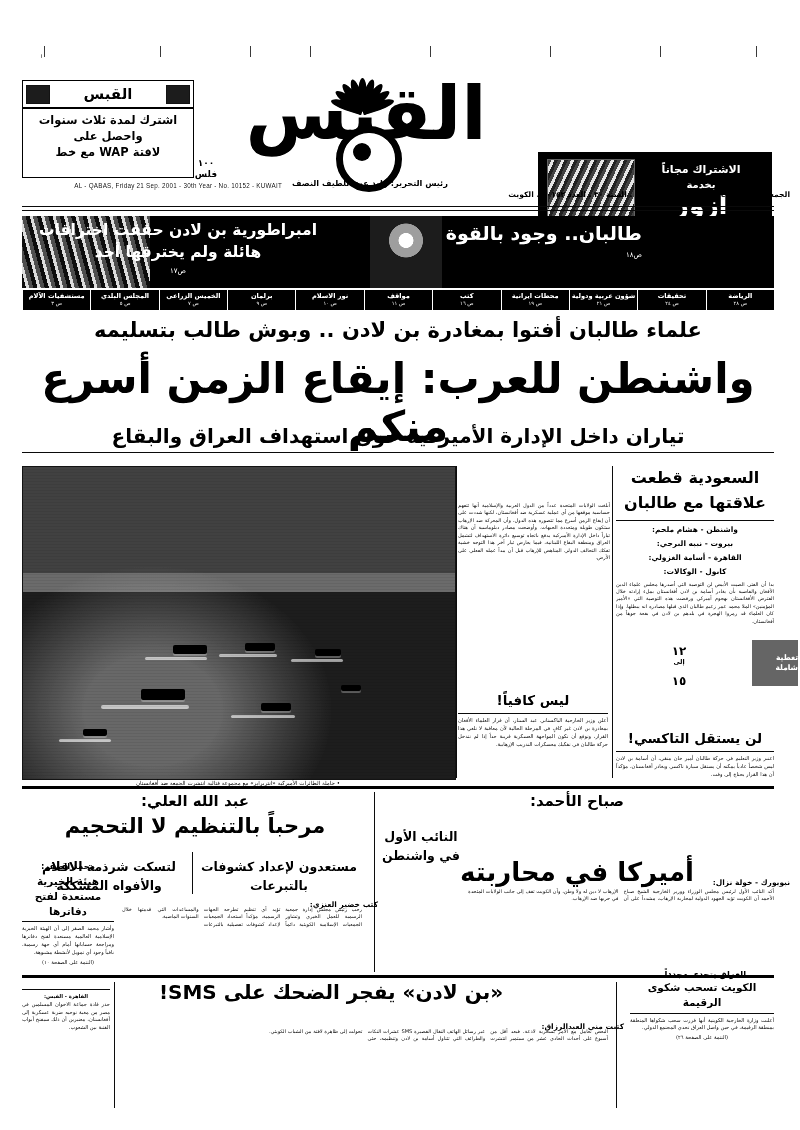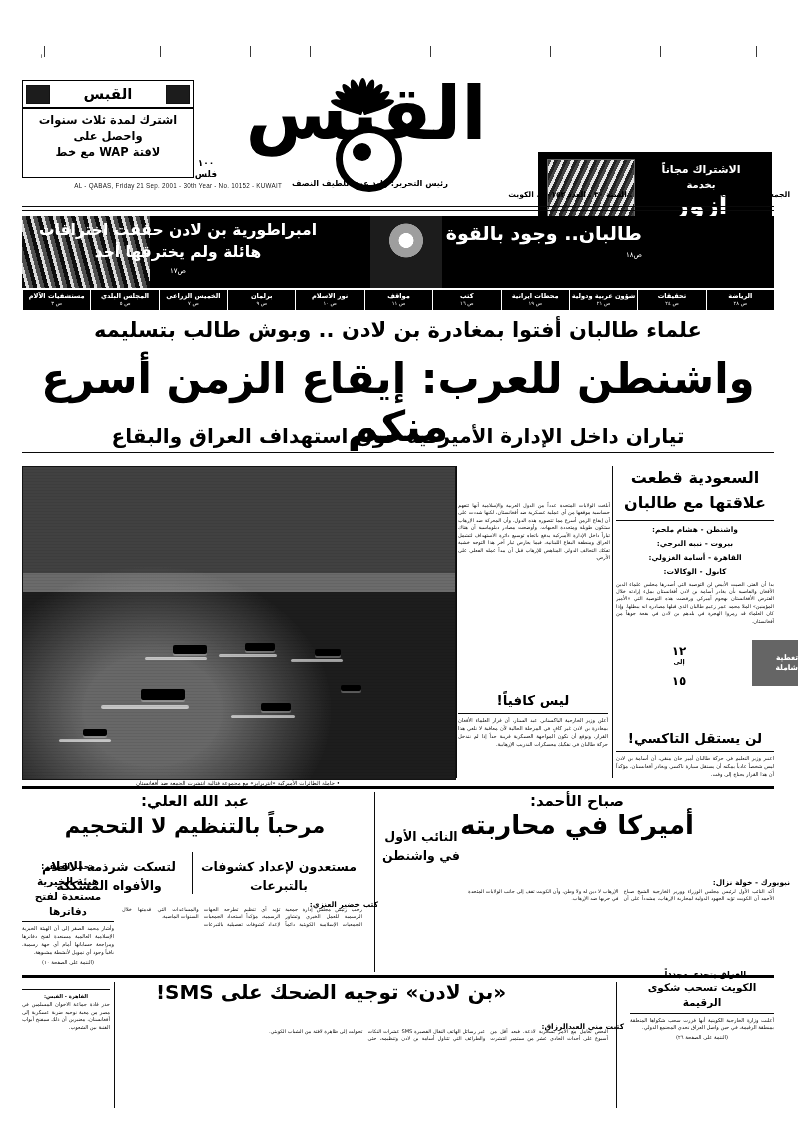--- a/index.html
+++ b/index.html
@@ -98,21 +98,21 @@
   .tinyStack{font-size:5.2px;line-height:1.5;text-align:justify;}
   .covBox{position:absolute;right:2px;width:46px;height:46px;background:#ef4444;color:#fff;
           display:flex;flex-direction:column;align-items:center;justify-content:center;}
   .covBox .c1{font-size:7.5px;font-weight:bold;line-height:1.3;}
   .nums{position:absolute;font-size:12px;font-weight:bold;line-height:1.5;text-align:center;}
   
   .hrB{position:absolute;top:786px;left:22px;width:752px;}
   .lowHeadA{position:absolute;top:792px;left:380px;width:394px;text-align:center;}
   .lowHeadB{position:absolute;top:792px;left:22px;width:346px;text-align:center;}
   .eyebrow{font-size:15px;font-weight:bold;letter-spacing:2px;}
-  .bigLow{font-size:26px;font-weight:bold;line-height:1.2;letter-spacing:-.5px;}
+  .bigLow{font-size:26px;font-weight:bold;line-height:1.2;letter-spacing:-.5px;margin-top:47px;}
   .bigLow2{font-size:21px;font-weight:bold;line-height:1.25;}
   .subCol{position:absolute;font-size:12.5px;font-weight:bold;text-align:center;line-height:1.5;}
   .hrC{position:absolute;top:975px;left:22px;width:752px;}
   .botA{position:absolute;top:980px;left:116px;width:430px;text-align:center;font-size:20px;font-weight:bold;}
   .farLeft{position:absolute;left:22px;top:860px;width:92px;}
   .farRight{position:absolute;left:630px;top:968px;width:144px;}
   .secTitle{font-size:10.5px;font-weight:bold;text-align:center;line-height:1.4;}
   .secTitleSm{font-size:8.5px;font-weight:bold;text-align:center;line-height:1.45;}
   .grain{position:absolute;inset:0;pointer-events:none;opacity:.055;
     background-image:repeating-linear-gradient(0deg,#000 0 1px,transparent 1px 3px);}
@@ -338,21 +338,21 @@
 
   <div class="farLeft">
     <div class="secTitleSm ar">محمد الصقر:</div>
     <div class="secTitle ar" style="margin-top:2px;">هيئة الخيرية مستعدة لفتح دفاترها</div>
     <div class="hair" style="margin:3px 0;"></div>
     <div class="tinyStack ar">وأشار محمد الصقر إلى أن الهيئة الخيرية الإسلامية العالمية مستعدة لفتح دفاترها ومراجعة حساباتها أمام أي جهة رسمية، نافياً وجود أي تمويل لأنشطة مشبوهة.</div>
     <div class="tinyStack ar" style="text-align:center;margin-top:2px;">(التتمة على الصفحة ١٠)</div>
   </div>
 
   <div class="hrC thick"></div>
-  <div class="botA ar">«بن لادن» توجيه الضحك على SMS!</div>
+  <div class="botA ar">«بن لادن» يفجر الضحك على SMS!</div>
   <div class="byline ar" style="position:absolute;left:448px;top:1018px;width:160px;text-align:right;">كتبت منى العبدالرزاق:</div>
   <div class="bodytext ar" style="position:absolute;left:122px;top:1028px;width:486px;column-count:4;">البعض تعامل مع الأمر بسخرية لاذعة، فبعد أقل من أسبوع على أحداث الحادي عشر من سبتمبر انتشرت عبر رسائل الهاتف النقال القصيرة SMS عشرات النكات والطرائف التي تتناول أسامة بن لادن وتنظيمه، حتى تحولت إلى ظاهرة لافتة بين الشباب الكويتي.</div>
 
   <div class="vline" style="left:114px;top:982px;height:126px;"></div>
   <div class="vline" style="left:616px;top:982px;height:126px;"></div>
 
   <div style="position:absolute;left:22px;top:986px;width:88px;">
     <div class="hair" style="margin:3px 0;"></div>
     <div class="tinyStack ar" style="text-align:center;font-weight:bold;">القاهرة - القبس:</div>
     <div class="tinyStack ar">حذر قادة جماعة الاخوان المسلمين في مصر من مغبة توجيه ضربة عسكرية إلى أفغانستان، معتبرين أن ذلك سيفتح أبواب الفتنة بين الشعوب.</div>

